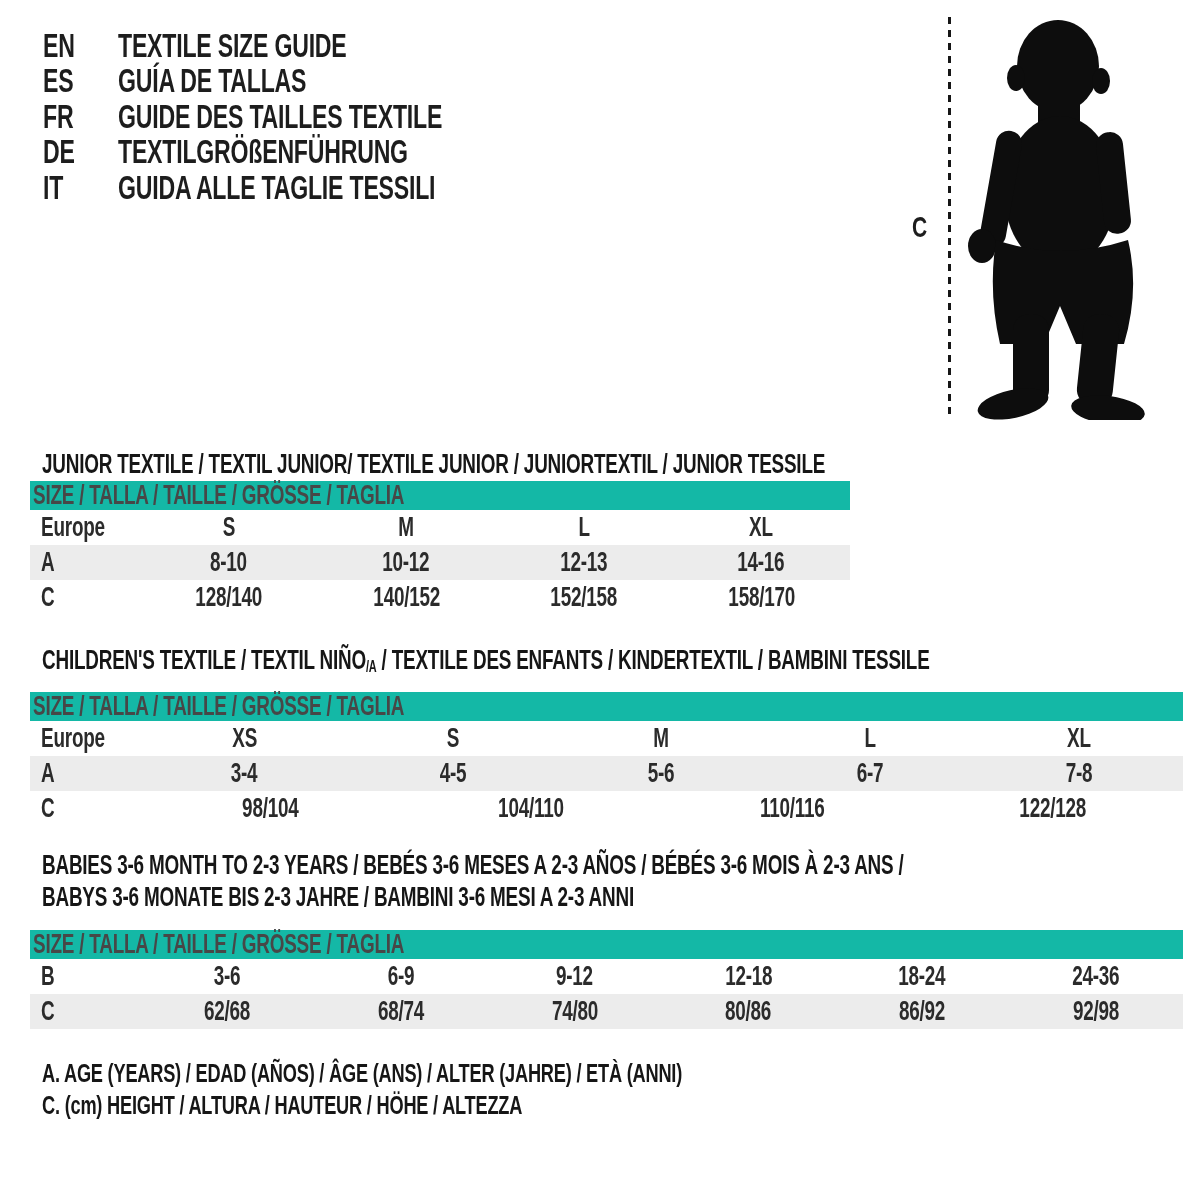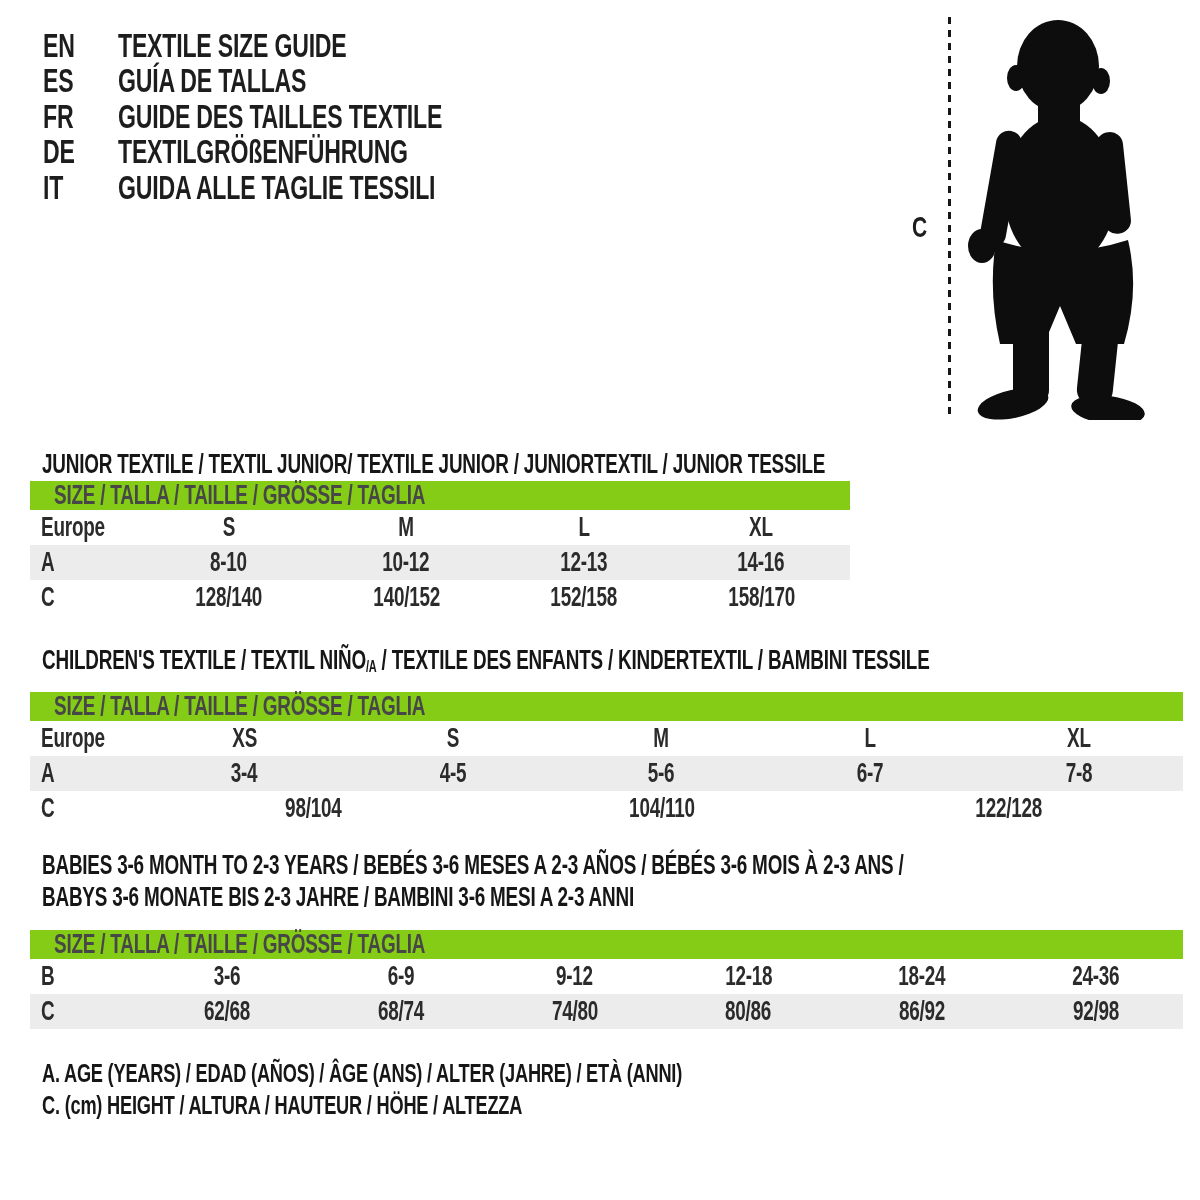--- a/index.html
+++ b/index.html
@@ -35,22 +35,22 @@
   .measure-label { position: absolute; left: 912px; top: 210px; font-size: 30px; }
   .silhouette { position: absolute; left: 958px; top: 14px; }
 
   
   .sec-title { position: absolute; left: 42px; font-size: 27px; line-height: 32px; color: #161616; }
   .sub-a { font-size: 0.58em; vertical-align: -0.18em; }
 
   
   .size-table { position: absolute; left: 30px; }
   .tbl-head {
-    height: 29px; background: #84cc16; color: #474747;
-    display: flex; align-items: center; padding-left: 24px; font-size: 27px;
+    height: 29px; background: #14b8a6; color: #474747;
+    display: flex; align-items: center; padding-left: 3px; font-size: 27px;
   }
   .tbl-row { height: 35px; display: flex; align-items: center; font-size: 27px; color: #2b2b2b; justify-content: center; }
   .tbl-row.alt { background: #ececec; }
   .cell-label { width: 110px; padding-left: 11px; }
   .cell-val { flex: 1; text-align: center; }
 
   
   .legend { position: absolute; left: 42px; top: 1058px; }
   .legend-line { height: 31.5px; display: flex; align-items: center; font-size: 26px; color: #161616; }
 </style>
@@ -158,20 +158,21 @@
     <span class="cell-val"><span class="cnd ctr">3-4</span></span>
     <span class="cell-val"><span class="cnd ctr">4-5</span></span>
     <span class="cell-val"><span class="cnd ctr">5-6</span></span>
     <span class="cell-val"><span class="cnd ctr">6-7</span></span>
     <span class="cell-val"><span class="cnd ctr">7-8</span></span>
   </div>
   <div class="tbl-row">
     <span class="cell-label"><span class="cnd">C</span></span>
     <span class="cell-val"><span class="cnd ctr">98/104</span></span>
     <span class="cell-val"><span class="cnd ctr">104/110</span></span>
+    <span class="cell-val"><span class="cnd ctr">110/116</span></span>
     <span class="cell-val"><span class="cnd ctr">122/128</span></span>
   </div>
 </div>
 
 <div class="sec-title" style="top:849px;">
   <div><span class="cnd">BABIES 3-6 MONTH TO 2-3 YEARS / BEBÉS 3-6 MESES A 2-3 AÑOS / BÉBÉS 3-6 MOIS À 2-3 ANS /</span></div>
   <div><span class="cnd">BABYS 3-6 MONATE BIS 2-3 JAHRE / BAMBINI 3-6 MESI A 2-3 ANNI</span></div>
 </div>
 <div class="size-table" style="top:930px; width:1153px;">
   <div class="tbl-head">

